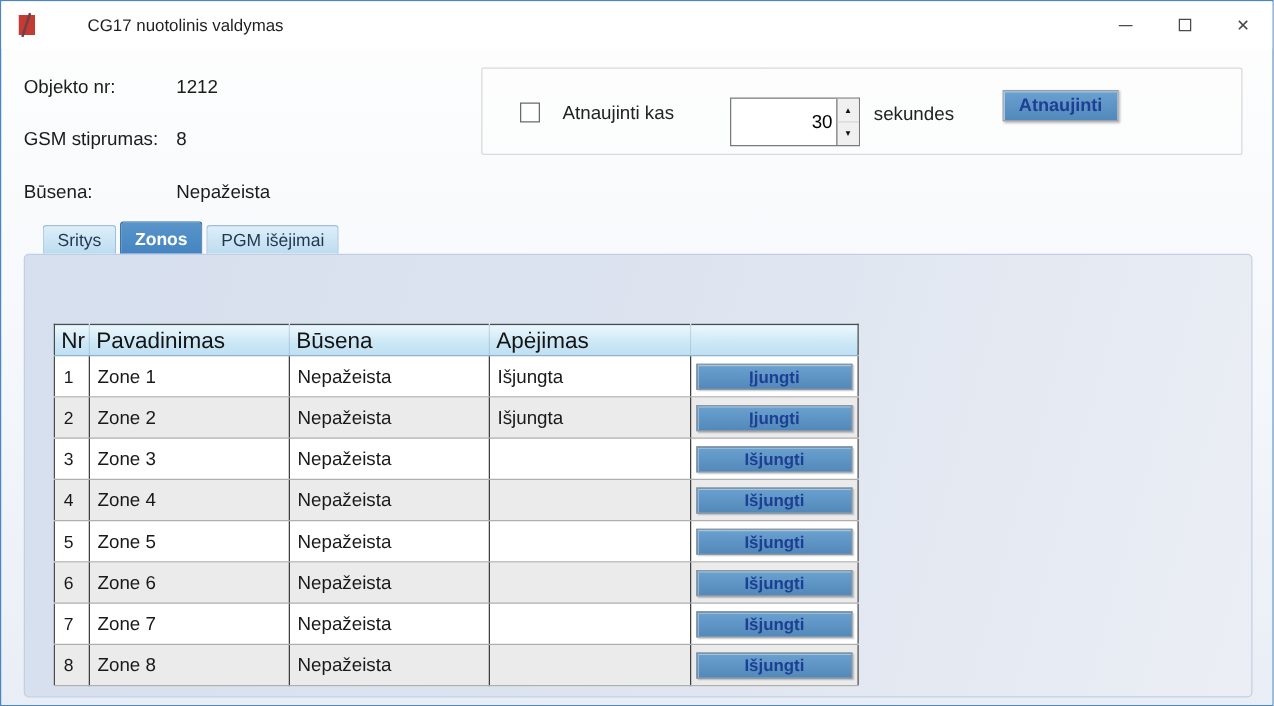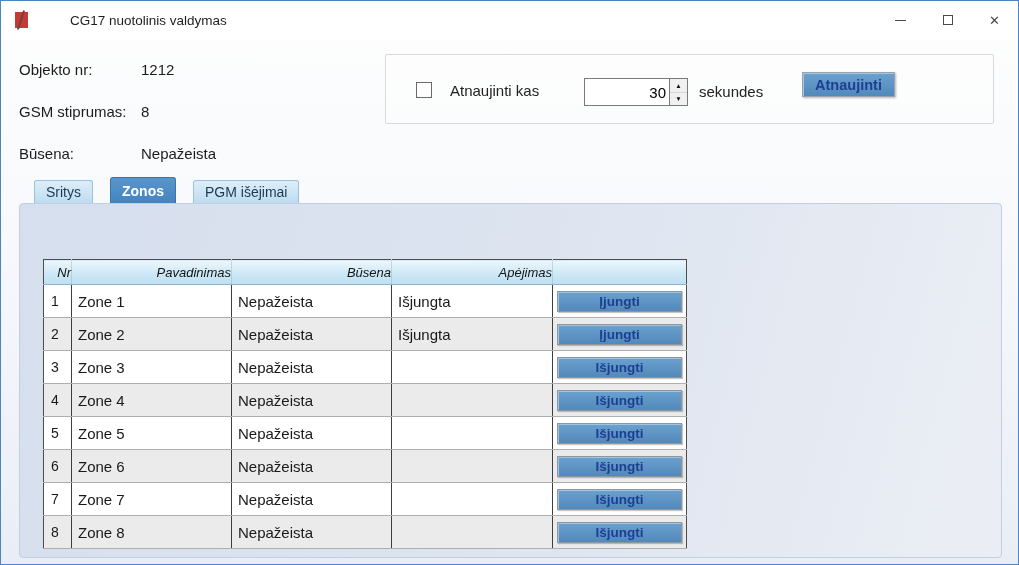--- a/index.html
+++ b/index.html
@@ -42,42 +42,42 @@
   .groupbox {
     position: absolute; left: 384px; top: 53px; width: 609px; height: 70px;
     border: 1px solid #d9d9d9; border-radius: 2px; background: rgba(255,255,255,0.25);
   }
   .checkbox {
     position: absolute; left: 30px; top: 27px; width: 16px; height: 16px;
     border: 1px solid #6a6a6a; background: #fff;
   }
   .cb-label { position: absolute; left: 64px; top: 27px; font-size: 15px; }
   .spinner {
-    position: absolute; left: 198px; top: 23px; width: 104px; height: 28px;
+    position: absolute; left: 198px; top: 23px; width: 104px; height: 39px;
     border: 1px solid #7a7a7a; background: #fff; display: flex;
   }
   .spin-value {
     flex: 1; border: none; outline: none; text-align: right; padding-right: 3px;
     font-size: 15px; font-family: "Liberation Sans", sans-serif; background: transparent; min-width: 0;
   }
   .spin-btns { width: 18px; border-left: 1px solid #7a7a7a; background: #f0f0f0; display: flex; flex-direction: column; }
   .spin-btn { flex: 1; display: flex; align-items: center; justify-content: center; font-size: 6.5px; color: #111; }
   .spin-btn.up { border-bottom: 1px solid #d6d6d6; }
   .unit-label { position: absolute; left: 313px; top: 28px; font-size: 15px; }
   .refresh-btn {
     position: absolute; left: 416px; top: 17px; width: 93px; height: 25px;
     background: linear-gradient(180deg, #6ba1d0 0%, #5189bb 100%);
     border: 1px solid #99a1ab;
     box-shadow: inset 1px 1px 0 #a5c6e0, 1px 1px 2px rgba(0,0,0,0.28);
     color: #1e3f93; font-weight: bold; font-size: 14.5px;
     font-family: "Liberation Sans", sans-serif; cursor: default;
   }
 
   
-  .tabs { position: absolute; left: 33px; top: 176px; height: 26px; display: flex; gap: 17px; align-items: flex-end; z-index: 5; }
+  .tabs { position: absolute; left: 33px; top: 176px; height: 26px; display: flex; gap: 3px; align-items: flex-end; z-index: 5; }
   .tab {
     height: 23px; padding: 0 11px; display: flex; align-items: center;
     background: linear-gradient(180deg, #ddeef9 0%, #bddcf0 100%);
     border: 1px solid #9ec0da; border-bottom: none; border-radius: 3px 3px 0 0;
     font-size: 14px; color: #1e3850; cursor: default; white-space: nowrap;
   }
   .tab.active {
     height: 26px;
     background: linear-gradient(180deg, #5a95ca 0%, #4484c0 100%);
     border-color: #3a74ae; color: #fff; font-weight: bold;
@@ -96,26 +96,25 @@
     border-collapse: collapse; table-layout: fixed; width: 643px;
     background: #fff;
     border: 1px solid #4c4c4c;
   }
   table.zones col.c0 { width: 28px; }
   table.zones col.c1 { width: 160px; }
   table.zones col.c2 { width: 160px; }
   table.zones col.c3 { width: 161px; }
   table.zones col.c4 { width: 134px; }
   table.zones thead th {
-    height: 25px; font-size: 13px; font-weight: normal; text-align: right;
+    height: 25px; font-size: 18px; font-weight: normal; text-align: left;
     padding-left: 5px; color: #141414;
     background: linear-gradient(180deg, #ecf7fd 0%, #cde8f6 55%, #bedff2 100%);
     border-right: 1px solid rgba(130,160,185,0.35);
     border-bottom: 1px solid #8fb2c9;
-    font-style: italic;
   }
   table.zones thead th:last-child { border-right: none; }
   table.zones tbody td {
     height: 33px; font-size: 15px; color: #191919; padding-left: 6px;
     border-right: 1px solid #3e3e3e; border-bottom: 1px solid #aeaeae;
     overflow: hidden; white-space: nowrap;
   }
   table.zones tbody td:first-child { font-size: 14px; padding-left: 7px; }
   table.zones tbody td:last-child { border-right: none; padding: 2px 4px; }
   table.zones tbody tr:nth-child(even) td { background: #ebebeb; }

